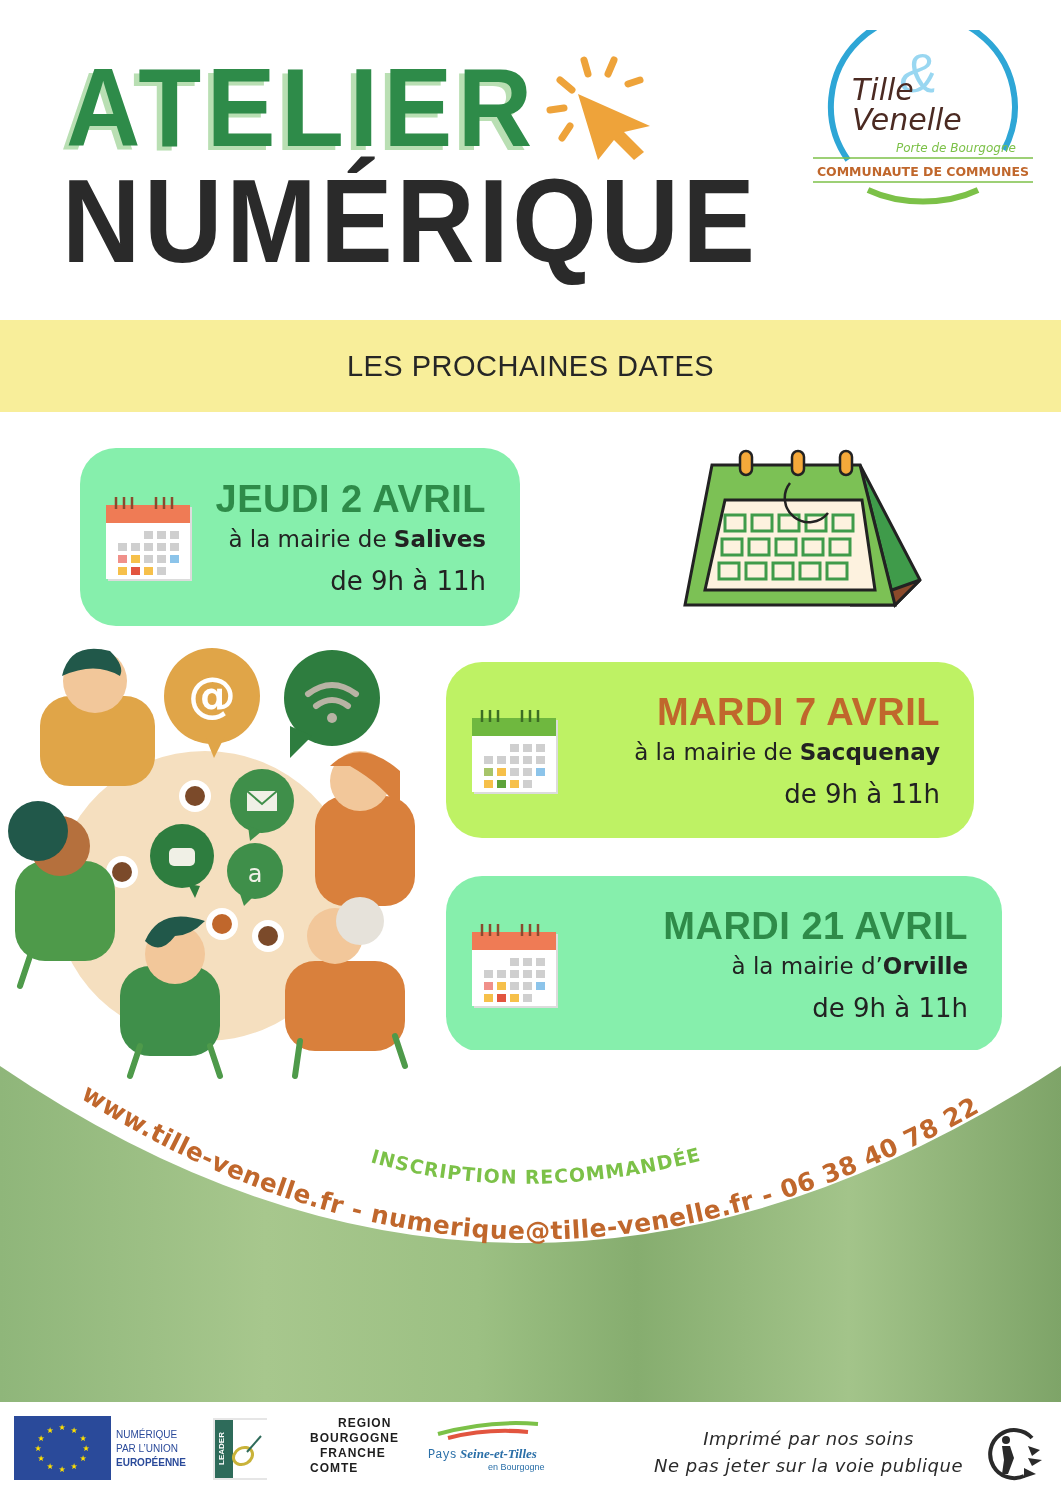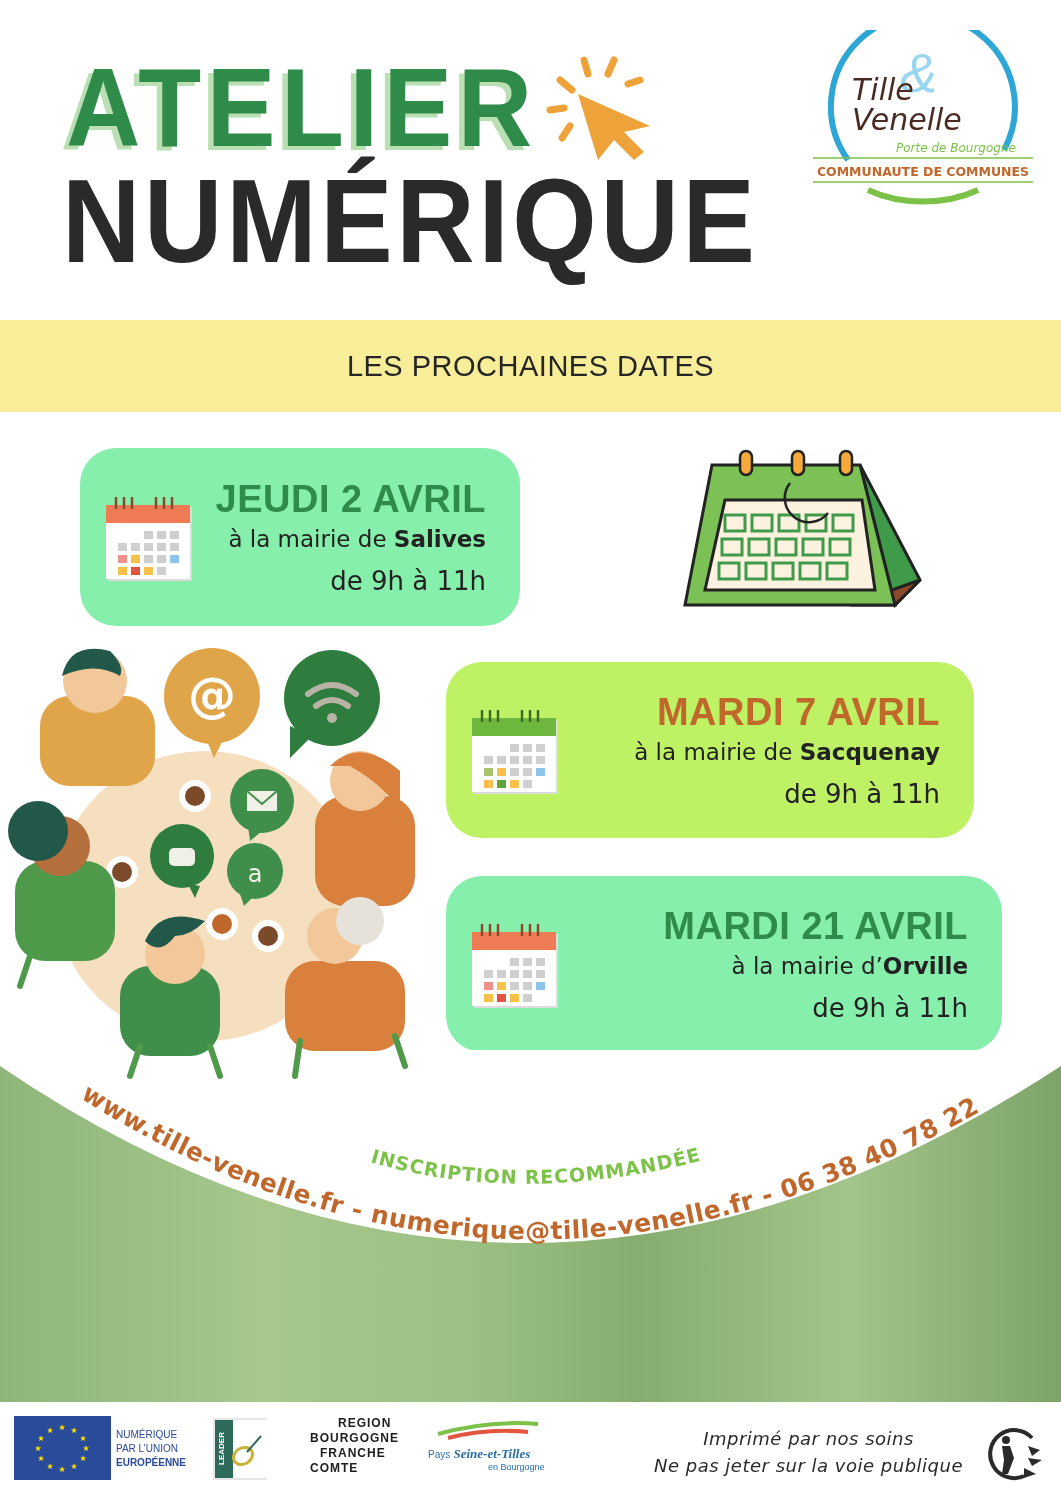--- a/index.html
+++ b/index.html
@@ -346,21 +346,21 @@
   <div>BOURGOGNE</div>
   <div style="padding-left:10px">FRANCHE</div>
   <div>COMTE</div>
 </div>
 
 <div class="abs" style="left:428px;top:1420px;width:120px;height:58px">
   <svg width="120" height="22" viewBox="0 0 120 22">
     <path d="M10 14 Q60 0 110 4" stroke="#7cc148" stroke-width="4" fill="none"></path>
     <path d="M20 18 Q60 8 100 12" stroke="#e2553f" stroke-width="4" fill="none"></path>
   </svg>
-  <div style="font-family:'Liberation Serif',serif;font-size:13px;color:#2a6fa8;white-space:nowrap"><span style="font-size:10px;font-family:Liberation Sans, sans-serif">Pays</span> <i style="font-weight:bold">Seine-et-Tilles</i></div>
+  <div style="font-family:'Liberation Serif',serif;font-size:13px;color:#2a6fa8;white-space:nowrap"><span style="font-size:12px;font-family:Liberation Mono, monospace">Pays</span> <i style="font-weight:bold">Seine-et-Tilles</i></div>
   <div style="font-family:'Liberation Sans',sans-serif;font-size:9px;color:#2a6fa8;padding-left:60px">en Bourgogne</div>
 </div>
 
 <div class="abs foot-text">
   <div>Imprimé par nos soins</div>
   <div>Ne pas jeter sur la voie publique</div>
 </div>
 <svg class="abs" style="left:984px;top:1424px" width="60" height="60" viewBox="0 0 60 60">
   <path d="M48 14 A24 24 0 1 0 40 52" fill="none" stroke="#2a2a2a" stroke-width="4"></path>
   <circle cx="22" cy="16" r="4" fill="#2a2a2a"></circle>

